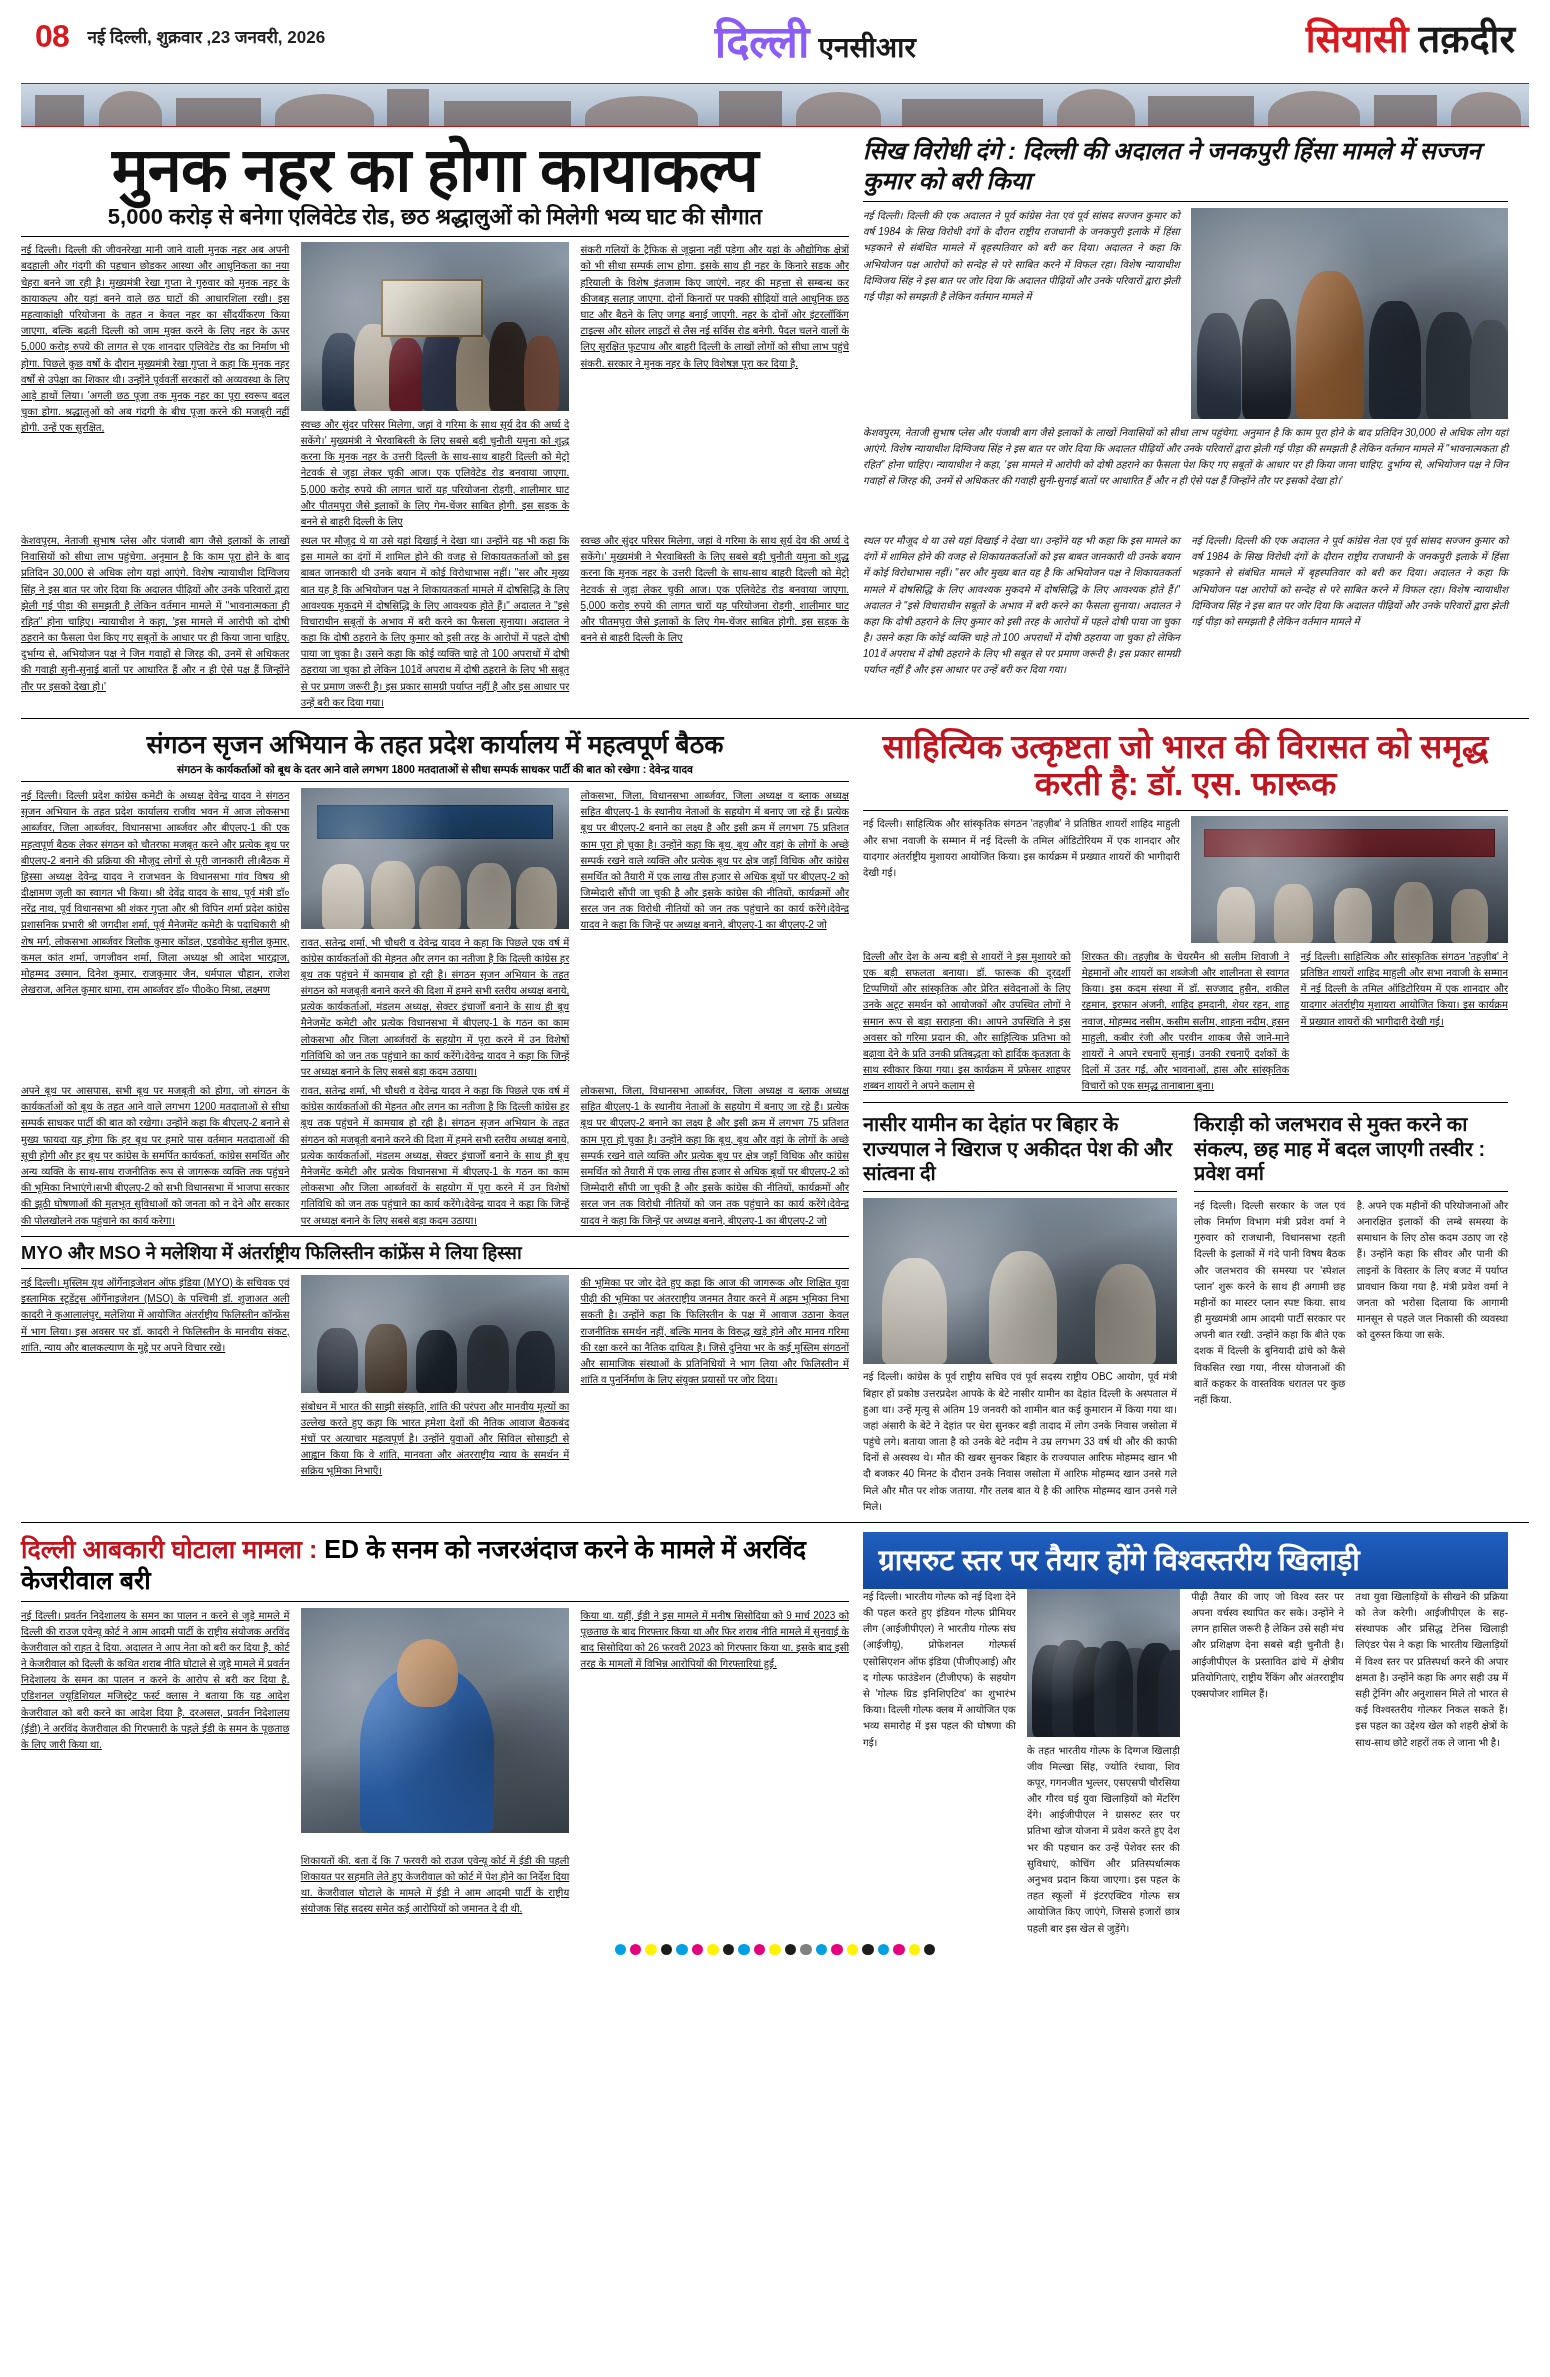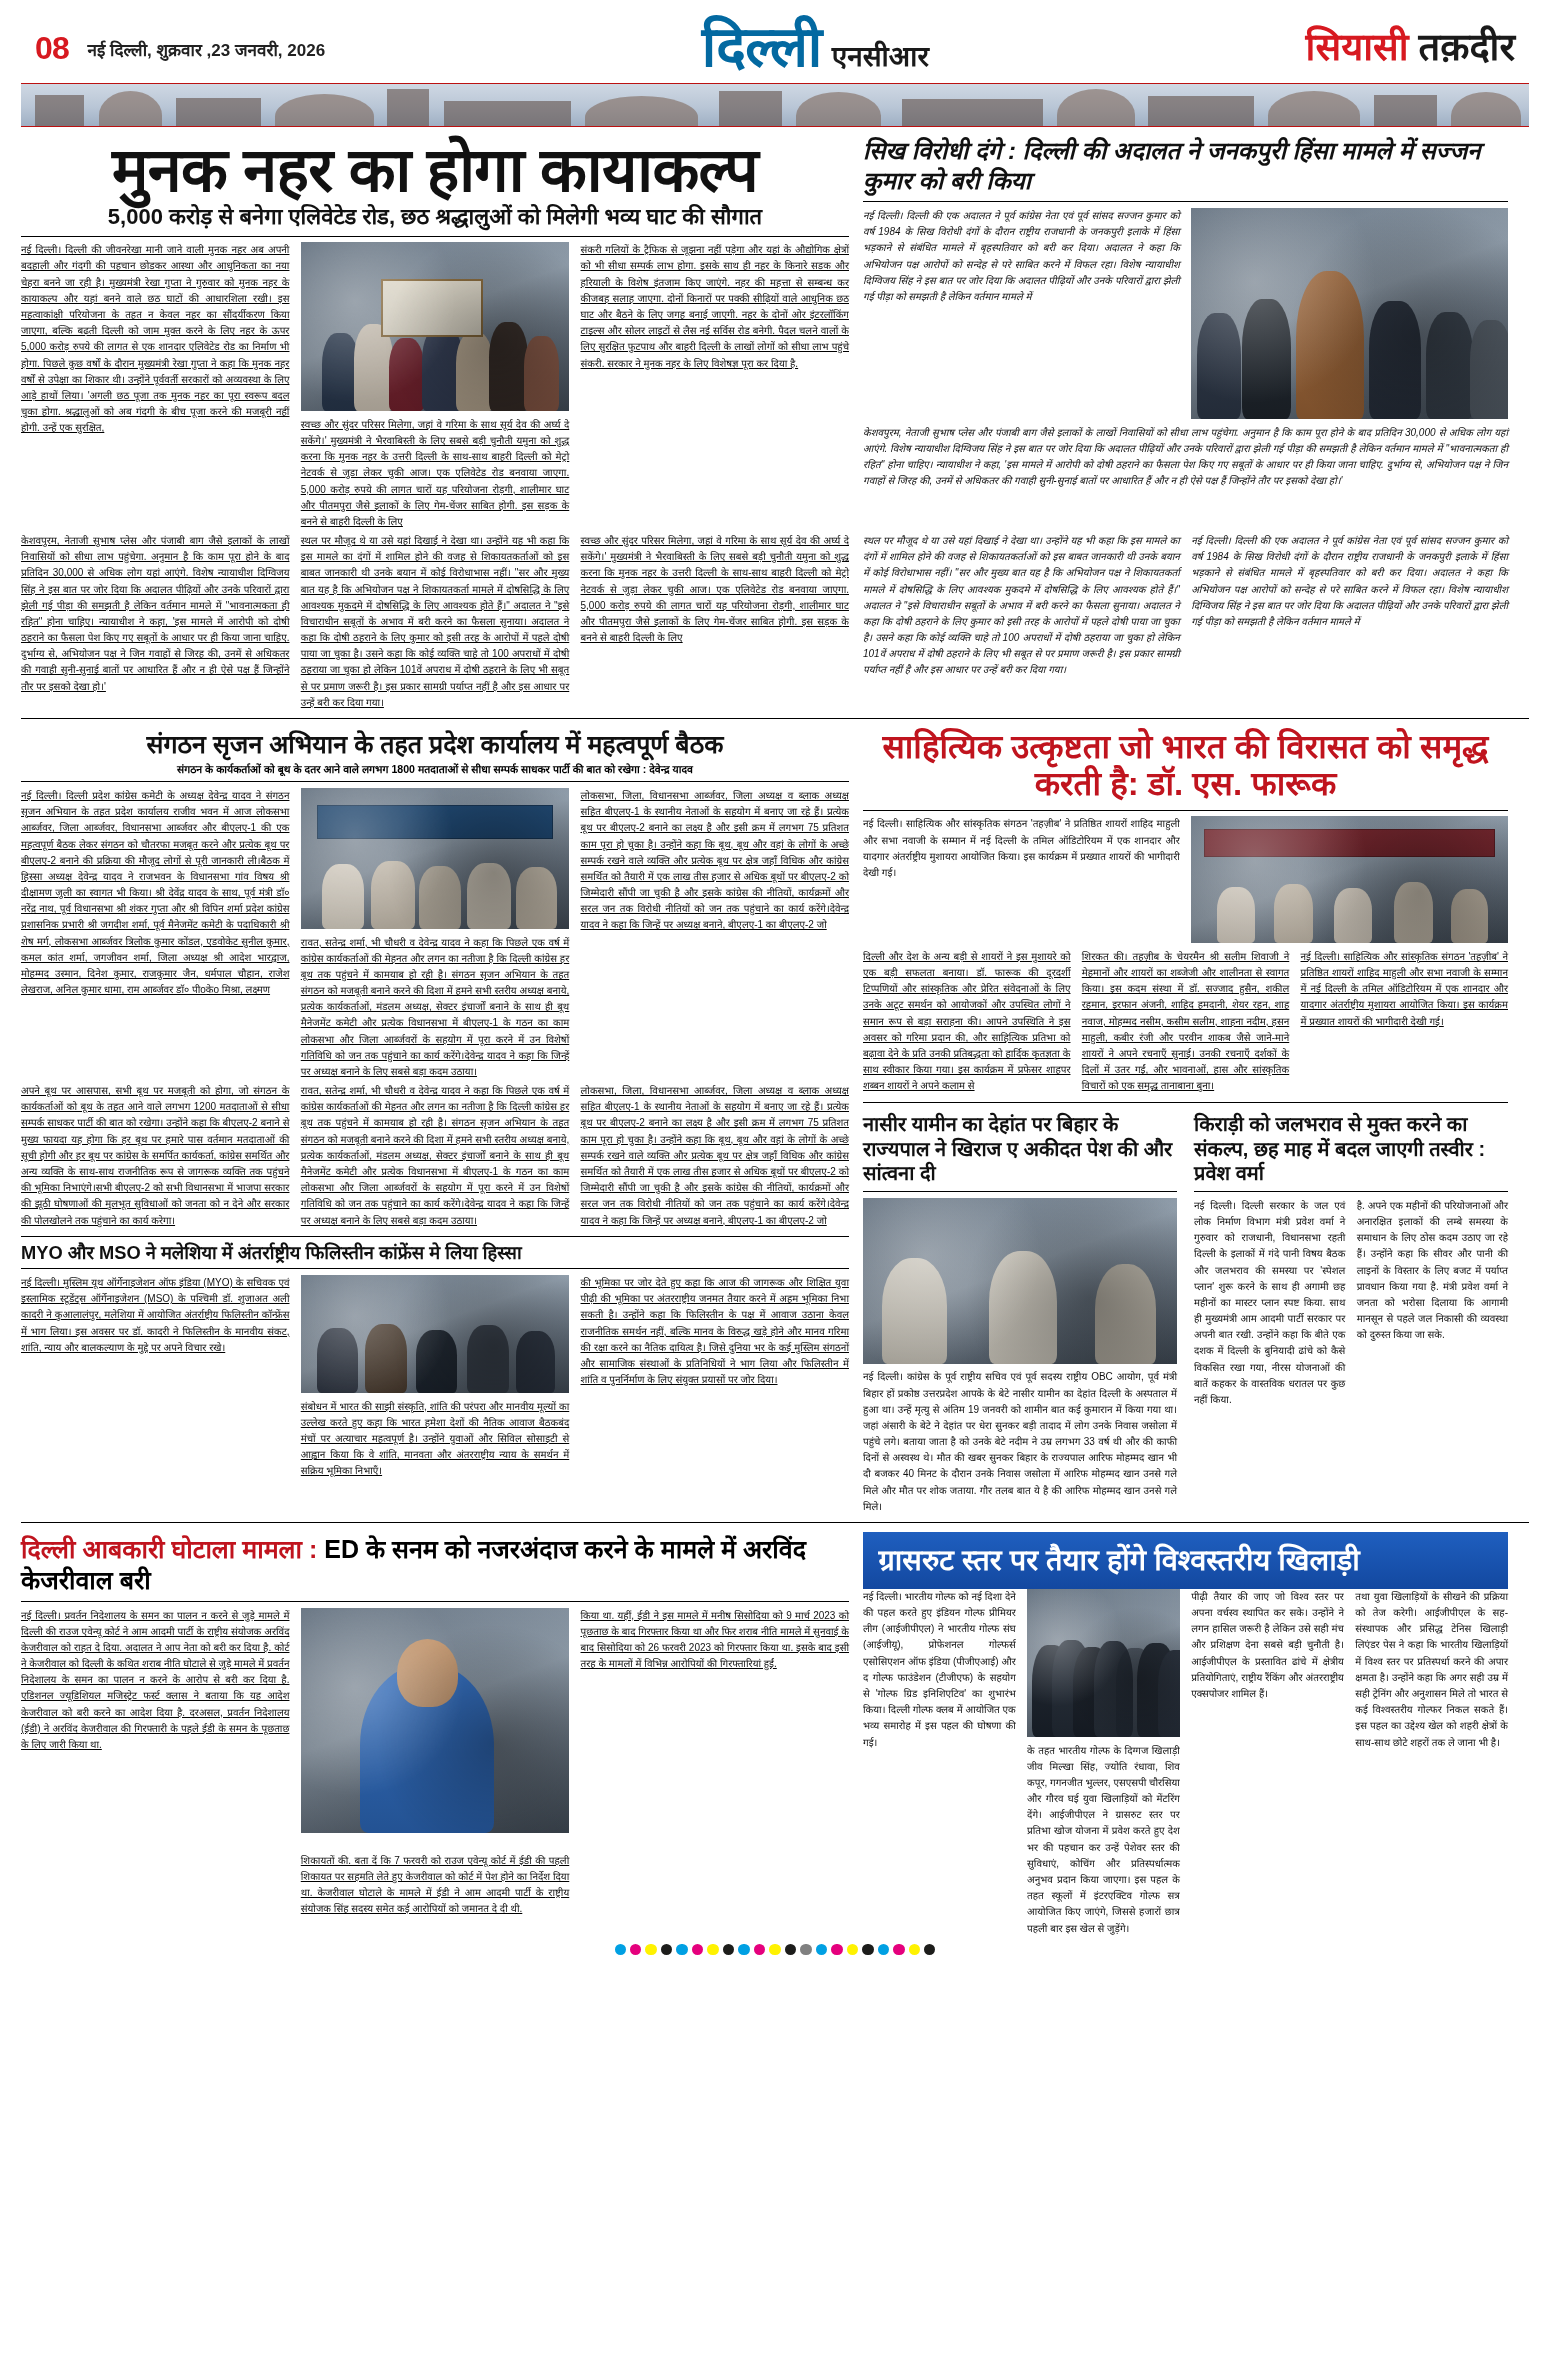--- a/index.html
+++ b/index.html
@@ -13,31 +13,31 @@
     position: relative;
     overflow: hidden;
   }
   .page {
     width: 1550px; height: 2377px; position: relative;
     padding: 12.7px 21px 0 21px;
   }
 
   
   .masthead {
-    display: flex; align-items: center; justify-content: space-between;
+    display: flex; align-items: flex-start; justify-content: space-between;
     padding: 7px 14px 4.2px 14px; height: 68px;
   }
   .mh-left { display:flex; align-items:flex-end; gap:18.3px; }
   .page-num {
     font-size: 32px; font-weight: bold; color: #d71920; line-height: 1;
     letter-spacing: -0.7px;
   }
   .dateline { font-size: 17px; color: #222; padding-bottom: 3.5px; font-weight: 600;}
   .mh-center { display:flex; align-items:baseline; gap: 10px; padding-bottom:1.4px;}
-  .logo-main { font-size: 56px; font-weight: 900; color:#0369a1; letter-spacing:-0.7px; line-height:1;}
+  .logo-main { font-size: 44px; font-weight: 900; color:#8b5cf6; letter-spacing:-0.7px; line-height:1;}
   .logo-sub  { font-size: 28px; font-weight: 900; color:#1a1a1a; line-height:1;}
   .mh-right { display:flex; align-items:baseline; gap:10px; padding-bottom:1.4px;}
   .sec-a { font-size: 38px; font-weight: 900; color:#d71920; line-height:1;}
   .sec-b { font-size: 38px; font-weight: 900; color:#1a1a1a; line-height:1;}
 
   
   .skyline {
     height: 44px; margin: 2.8px 0 7px 0;
     background:
       linear-gradient(180deg,#cfd8e3 0%, #b9c6d6 55%, #9fb0c4 100%);

